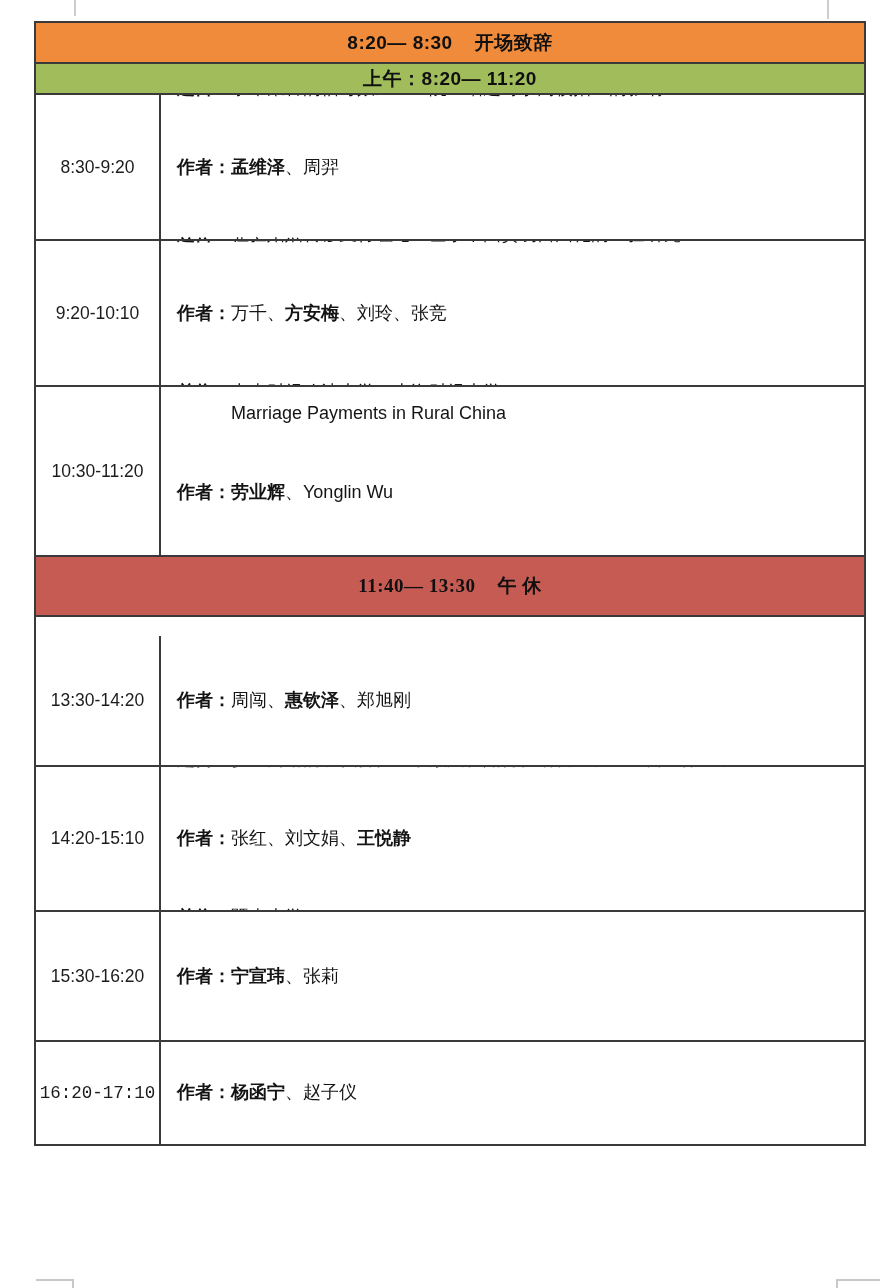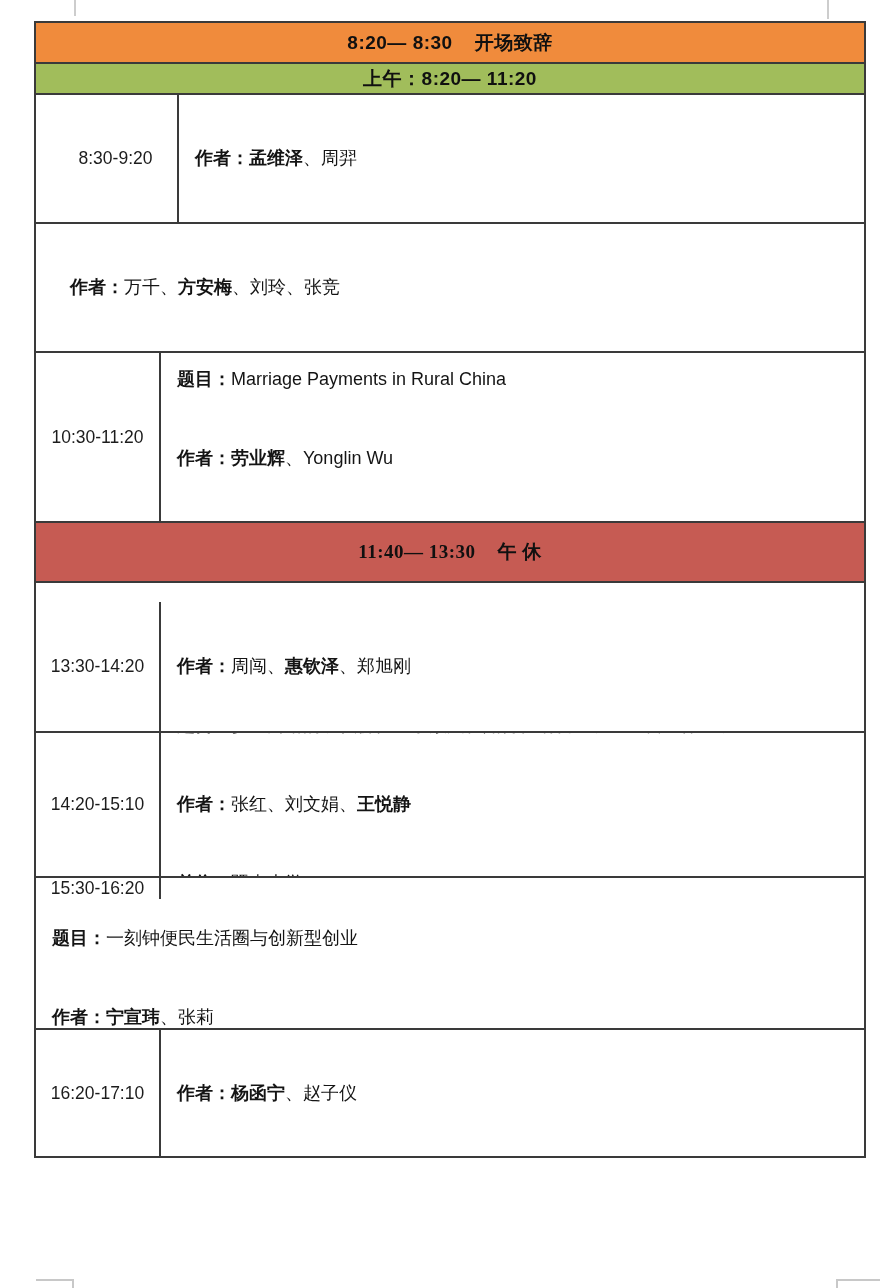--- a/index.html
+++ b/index.html
@@ -22,25 +22,25 @@
   .bar span{white-space:pre;}
   .bar .wrap{display:flex;align-items:baseline;}
   .wrap.gapped{gap:22px;}
   .bar-orange{background:var(--orange);}
   .bar-green{background:var(--green);}
   .bar-peach{background:var(--peach);}
   .bar-red{background:var(--red);}
   .bh41{height:41px;} .bh43{height:31px;} .bh42{height:60px;font-family:Liberation Serif, serif;} .bh40{height:40px;}
 
   .row{display:flex;background:#fff;}
-  .h129{height:129px;padding-left:18px;} .h170{height:170px;} .h131{height:131px;margin-top:19px;}
-  .h127{height:145px;} .h130{height:152px;flex-direction:column;} .h126{height:126px;}
+  .h129{height:146px;} .h170{height:170px;} .h131{height:131px;margin-top:19px;}
+  .h127{height:145px;} .h130{height:130px;} .h126{height:102px;font-family:Liberation Mono, monospace;}
   .time-cell{width:125px;flex:none;border-right:2px solid var(--border);display:flex;align-items:center;justify-content:center;font-size:17.5px;color:#1c1c1c;white-space:pre;box-sizing:border-box;}
   .content-cell{flex:1;display:flex;flex-direction:column;justify-content:center;padding:0 18px 0 16px;min-width:0;}
-  .fline{display:flex;align-items:flex-end;line-height:43px;font-size:18px;}
+  .fline{display:flex;align-items:flex-start;line-height:43px;font-size:18px;}
   .lbl{font-weight:700;flex:none;white-space:pre;}
   .val{flex:1;min-width:0;}
   .val .b{font-weight:700;}
 
   .corner{position:absolute;box-sizing:border-box;}
   .corner.cl{left:36px;top:1279px;width:38px;height:9px;border-top:2px solid #C8C8C8;border-right:2px solid #C8C8C8;}
   .corner.cr{left:836px;top:1279px;width:44px;height:9px;border-top:2px solid #C8C8C8;border-left:2px solid #C8C8C8;}
 </style>
 </head>
 <body>
@@ -78,20 +78,21 @@
             <span class="val"><span class="b">孟维泽</span><span>、周羿</span></span>
           </p>
         <p class="fline">
             <span class="lbl">单位：</span>
             <span class="val">北京大学</span>
           </p>
       </div>
     </div>
 
     <div class="row h129">
+      <div class="time-cell">9:20-10:10</div>
       <div class="content-cell">
         <p class="fline">
             <span class="lbl">题目：</span>
             <span class="val">检验婚姻转移支付理论：基于中国贸易自由化的经验研究</span>
           </p>
         <p class="fline">
             <span class="lbl">作者：</span>
             <span class="val"><span>万千、</span><span class="b">方安梅</span><span>、刘玲、张竞</span></span>
           </p>
         <p class="fline">

